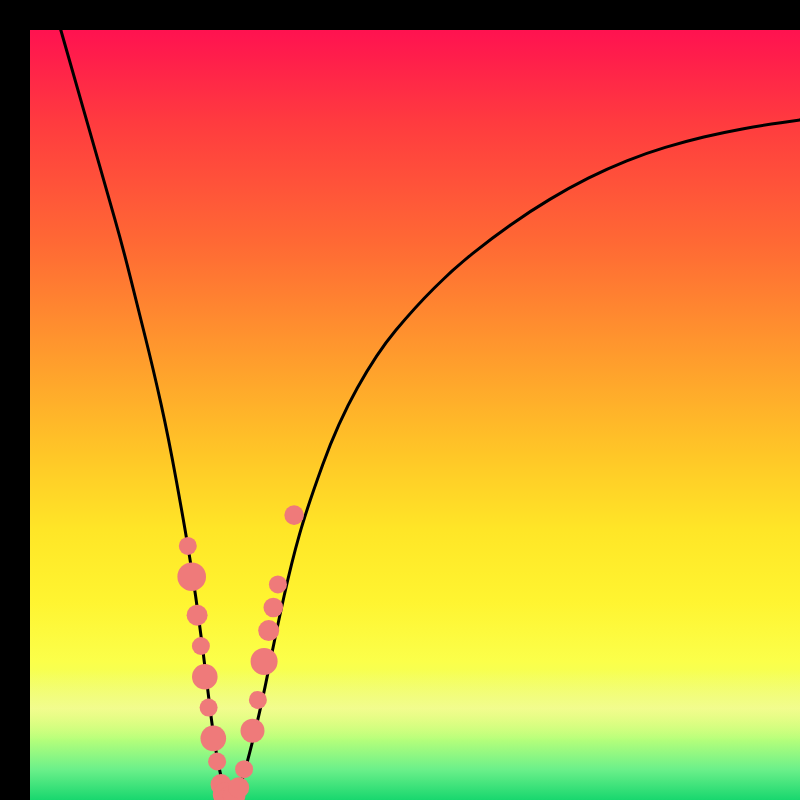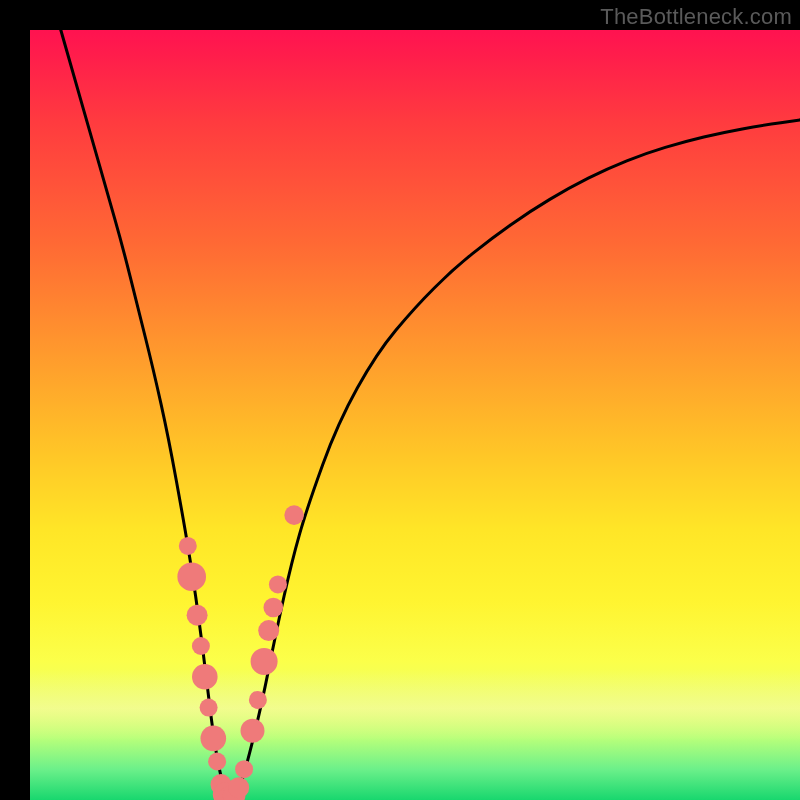--- a/index.html
+++ b/index.html
@@ -111,14 +111,13 @@
           <circle cx="227.9" cy="669.9" r="9.0" class="marker" fill="#ef7a7a"></circle>
           <circle cx="234.1" cy="631.4" r="13.5" class="marker" fill="#ef7a7a"></circle>
           <circle cx="238.7" cy="600.6" r="10.5" class="marker" fill="#ef7a7a"></circle>
           <circle cx="243.3" cy="577.5" r="9.8" class="marker" fill="#ef7a7a"></circle>
           <circle cx="247.9" cy="554.4" r="9.0" class="marker" fill="#ef7a7a"></circle>
           <circle cx="264.1" cy="485.1" r="9.8" class="marker" fill="#ef7a7a"></circle>
         </g>
     </svg>
   </div>
 
-  <div class="watermark">TheBottleneck.com</div>
 </div>
 
 </body></html>

